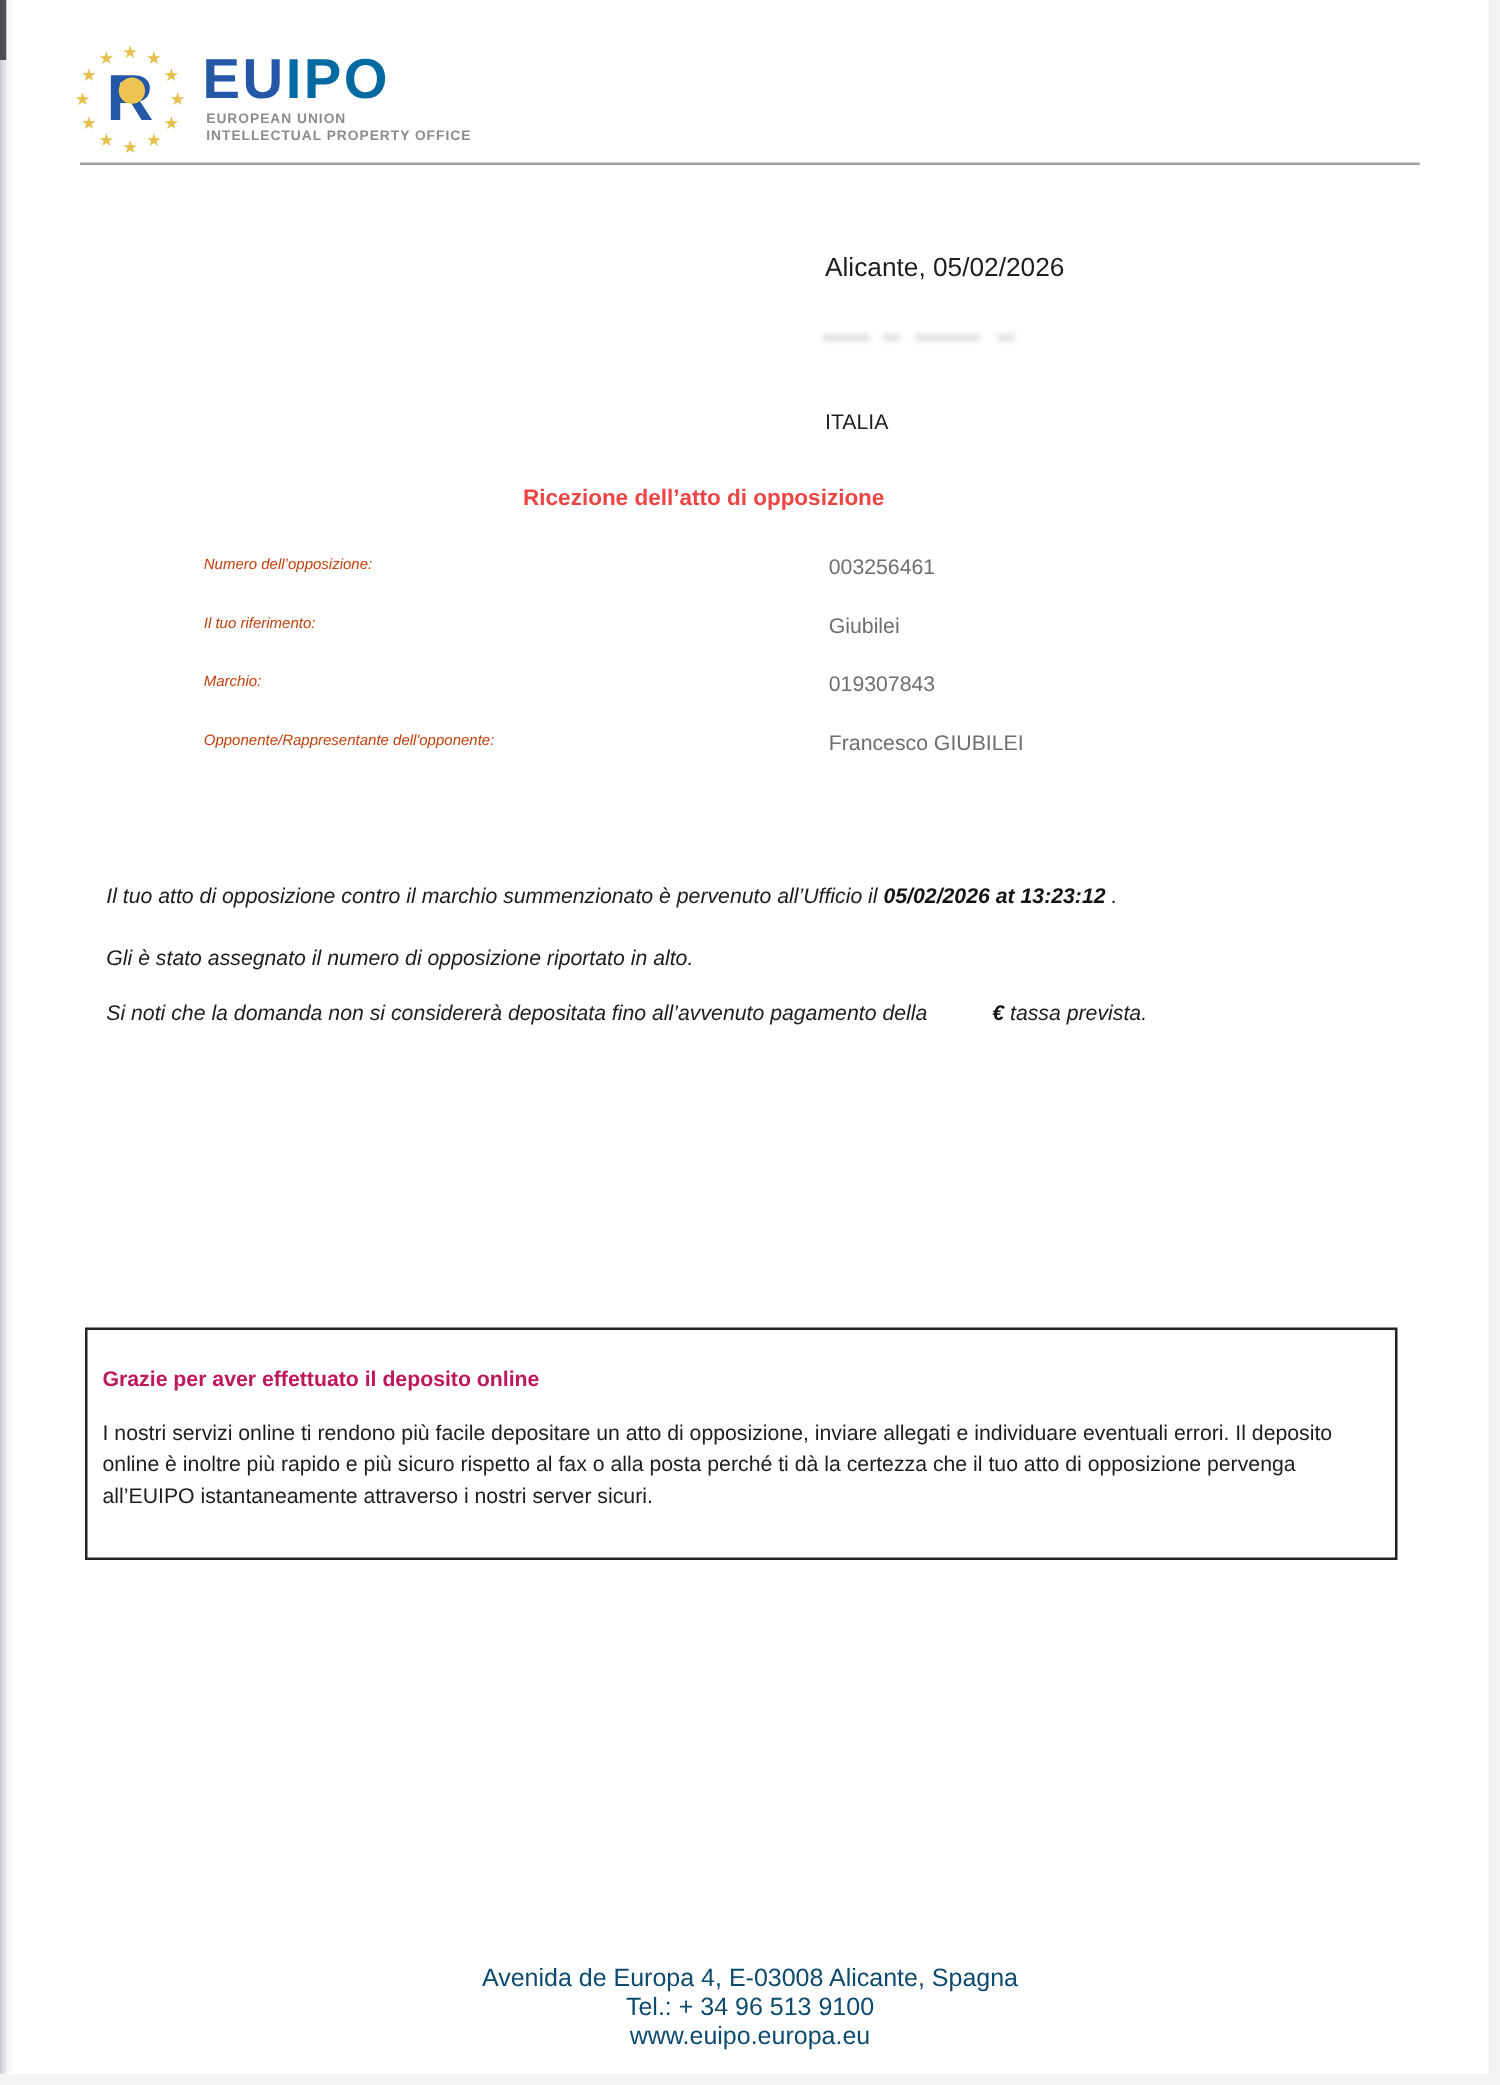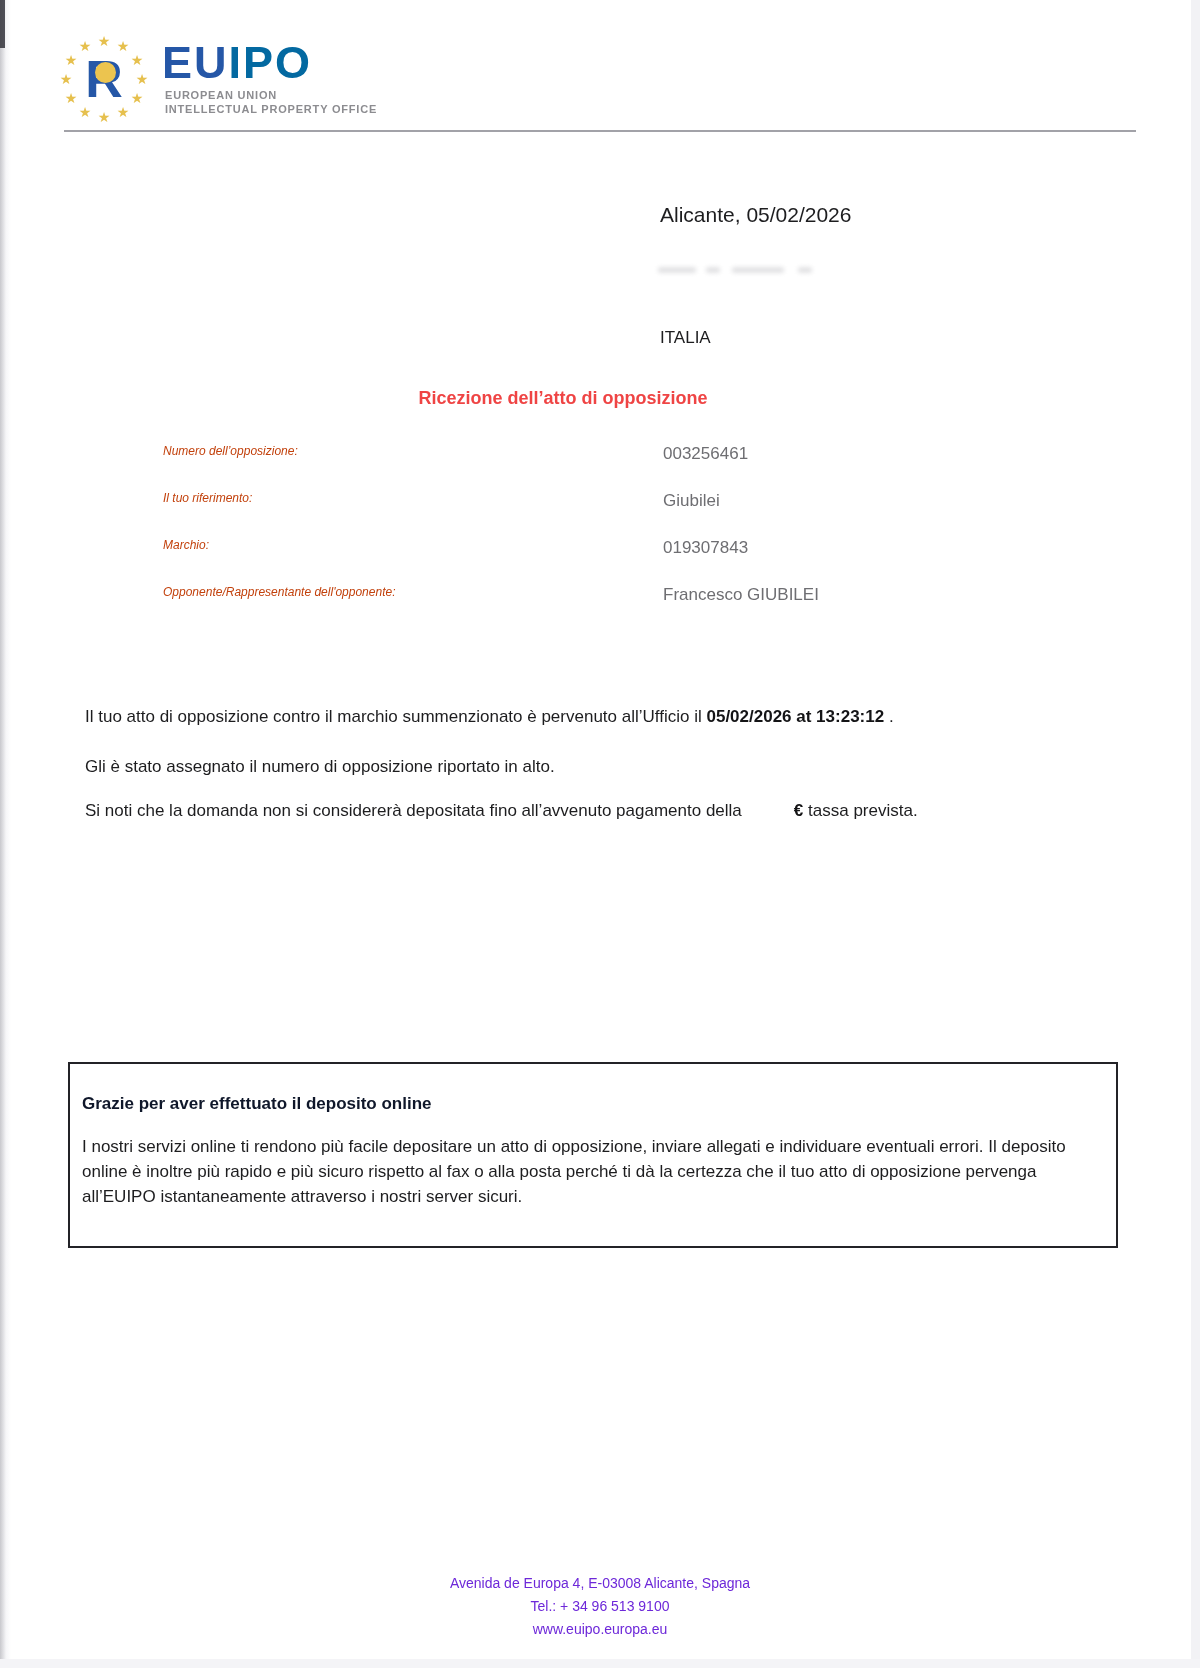--- a/index.html
+++ b/index.html
@@ -45,35 +45,35 @@
     text-align:center; font-size:18px; font-weight:bold; color:#ef4444; }
 
   
   .fields { position:absolute; left:163px; top:444px; width:940px; }
   .frow { display:flex; min-height:47px; align-items:flex-start; }
   .flabel { width:500px; font-style:italic; color:#c2410c; font-size:12px; }
   .fvalue { color:#6e6e72; font-size:17px; }
 
   
   .body { position:absolute; left:85px; top:705px; width:1032px; font-size:17px; line-height:24px; }
-  .body p { margin:0; }
+  .body p { margin:0;font-style:italic; }
   .mb26 { margin-bottom:26px !important; } .mb20 { margin-bottom:20px !important; }
   .mb19 { margin-bottom:19px !important; } .mb21 { margin-bottom:21px !important; }
   .bold { font-weight:bold; color:#141416; }
   .gap { display:inline-block; width:52px; }
 
   
   .notice { position:absolute; left:68px; top:1062px; width:1050px; height:186px;
     border:2px solid #232327; padding:30px 30px 0 12px; }
-  .notice h2 { font-size:17px; font-weight:bold; color:#0f172a; margin:0; }
+  .notice h2 { font-size:17px; font-weight:bold; color:#be185d; margin:0; }
   .notice p { margin:20px 0 0 0; font-size:17px; line-height:25px; }
 
   
   .footer { position:absolute; left:0; top:1572px; width:1200px; text-align:center;
-    font-size:14px; line-height:23px; color:#6d28d9; }
+    font-size:20px; line-height:23px; color:#0c4a6e; }
 </style>
 </head>
 <body>
 
 <div class="page">
 
   <div class="edge-left"></div>
   <div class="edge-corner"></div>
   <div class="edge-right"></div>
   <div class="edge-bottom"></div>

